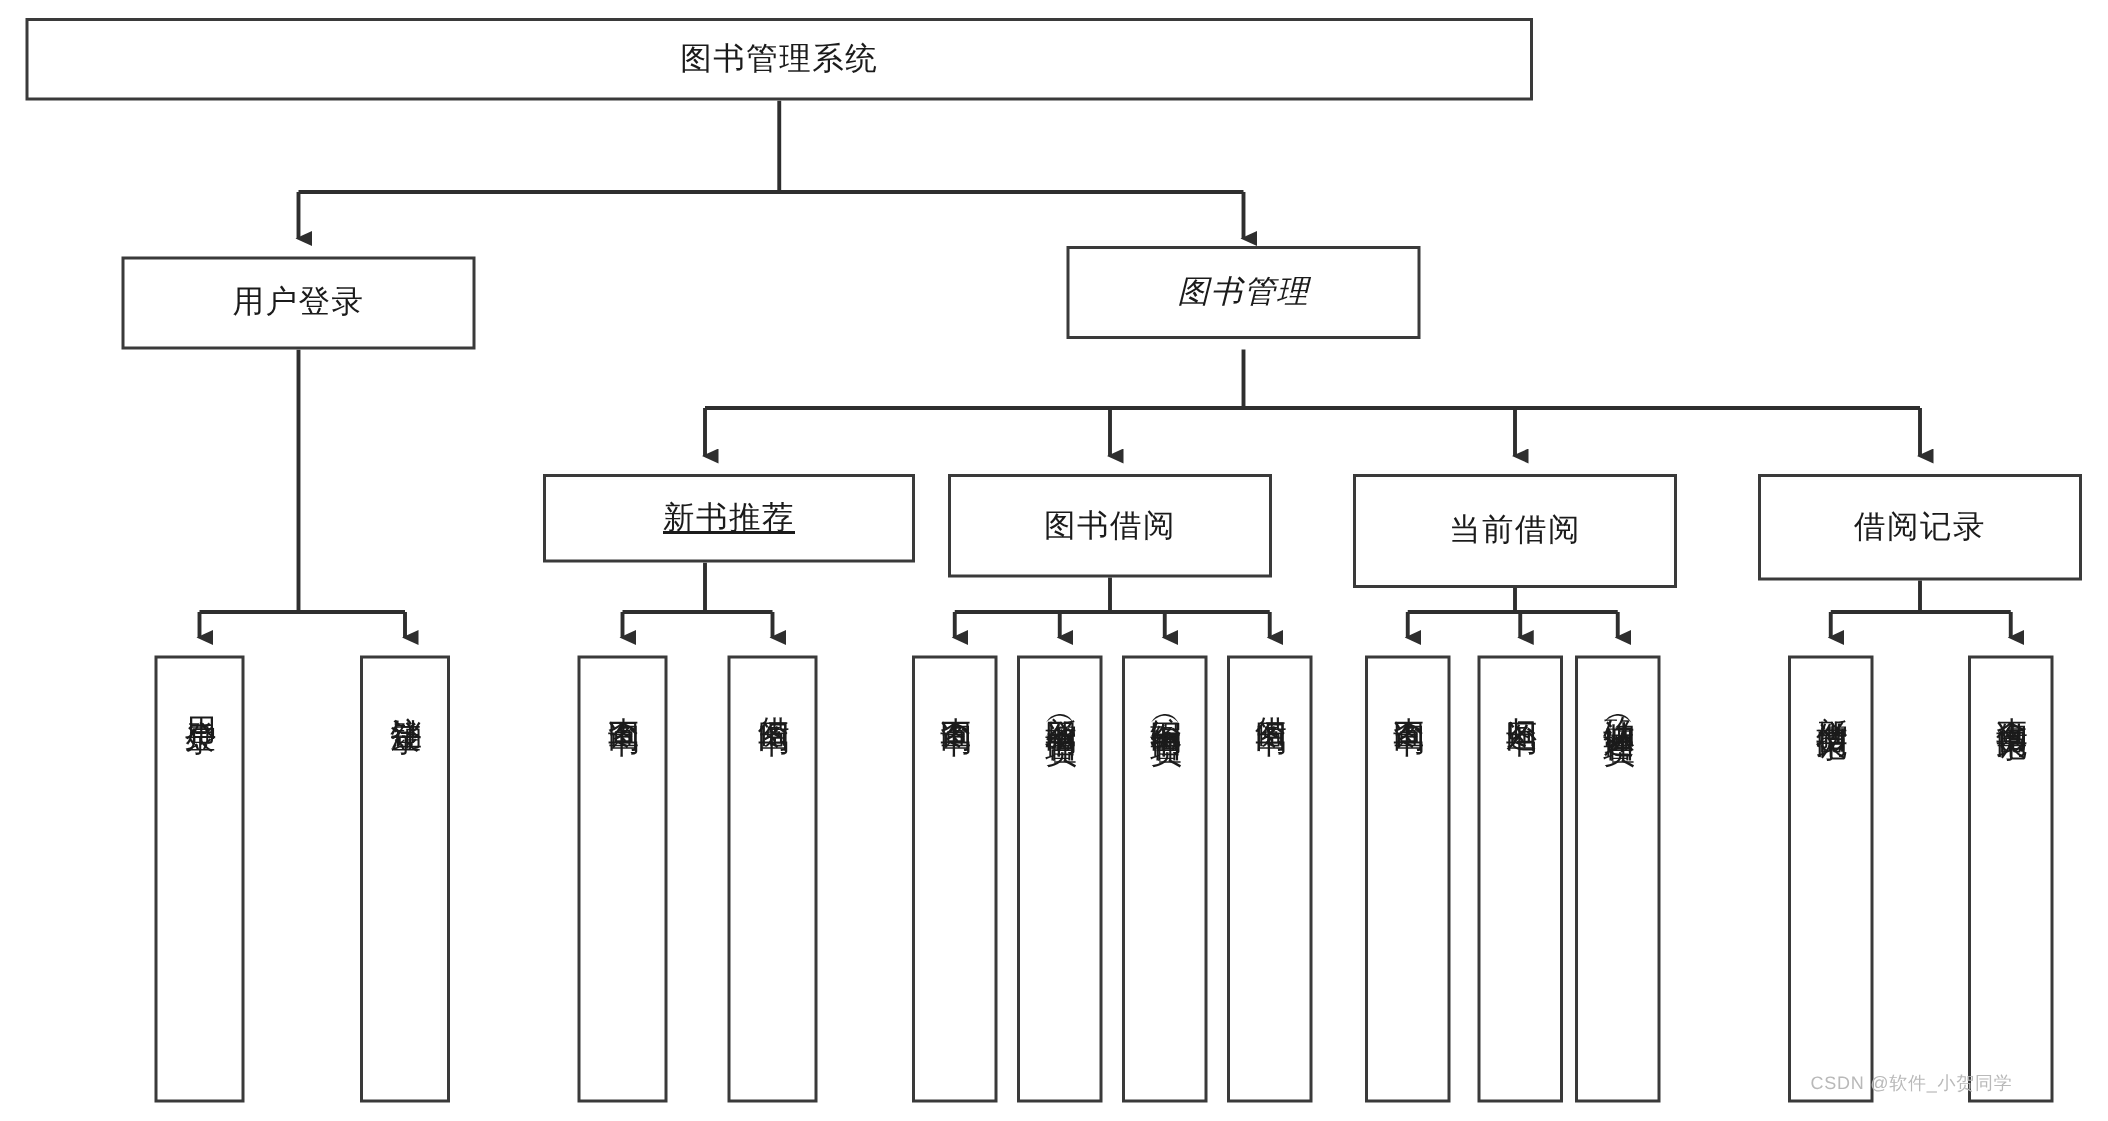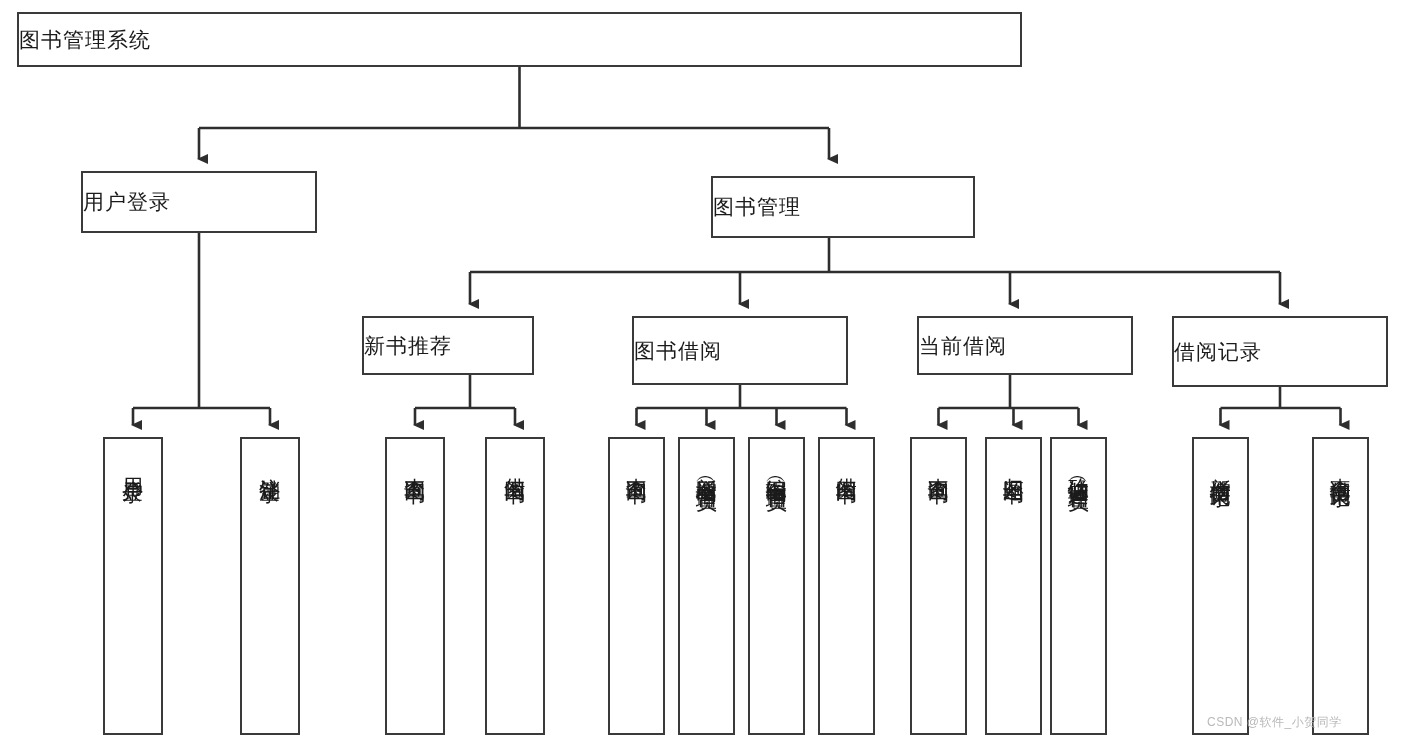--- a/index.html
+++ b/index.html
@@ -26,20 +26,21 @@
     height: 747px;
     pointer-events: none;
   }
   .node {
     position: absolute;
     box-sizing: border-box;
     background: #ffffff;
     border: 2px solid #3a3a3a;
     display: flex;
     align-items: center;
+    justify-content: center;
     color: #1b1b1b;
   }
   .node.horiz {
     font-size: 21px;
     letter-spacing: 1px;
     line-height: 1.2;
   }
   .node.vert {
     align-items: flex-start;
     justify-content: center;
@@ -112,30 +113,30 @@
       </g>
   </svg>
 
   <div id="nodes-layer">
       <div class="node horiz" style="left: 17px; top: 12px; width: 1005px; height: 55px;">
         <span>图书管理系统</span>
       </div>
       <div class="node horiz" style="left: 81px; top: 171px; width: 236px; height: 62px;">
         <span>用户登录</span>
       </div>
-      <div class="node horiz" style="left: 711px; top: 176px; width: 264px; height: 62px;">
+      <div class="node horiz" style="left: 711px; top: 164px; width: 236px; height: 62px; font-style: italic;">
         <span>图书管理</span>
       </div>
-      <div class="node horiz" style="left: 362px; top: 316px; width: 172px; height: 59px;">
+      <div class="node horiz" style="left: 362px; top: 316px; width: 248px; height: 59px; text-decoration: underline;">
         <span>新书推荐</span>
       </div>
       <div class="node horiz" style="left: 632px; top: 316px; width: 216px; height: 69px;">
         <span>图书借阅</span>
       </div>
-      <div class="node horiz" style="left: 902px; top: 316px; width: 216px; height: 59px; margin-left: 15px;">
+      <div class="node horiz" style="left: 902px; top: 316px; width: 216px; height: 76px;">
         <span>当前借阅</span>
       </div>
       <div class="node horiz" style="left: 1172px; top: 316px; width: 216px; height: 71px;">
         <span>借阅记录</span>
       </div>
       <div class="node vert" style="left: 103px; top: 437px; width: 60px; height: 298px;">
         <span class="vlabel">用户登录</span>
       </div>
       <div class="node vert" style="left: 240px; top: 437px; width: 60px; height: 298px;">
         <span class="vlabel">注销登录</span>

